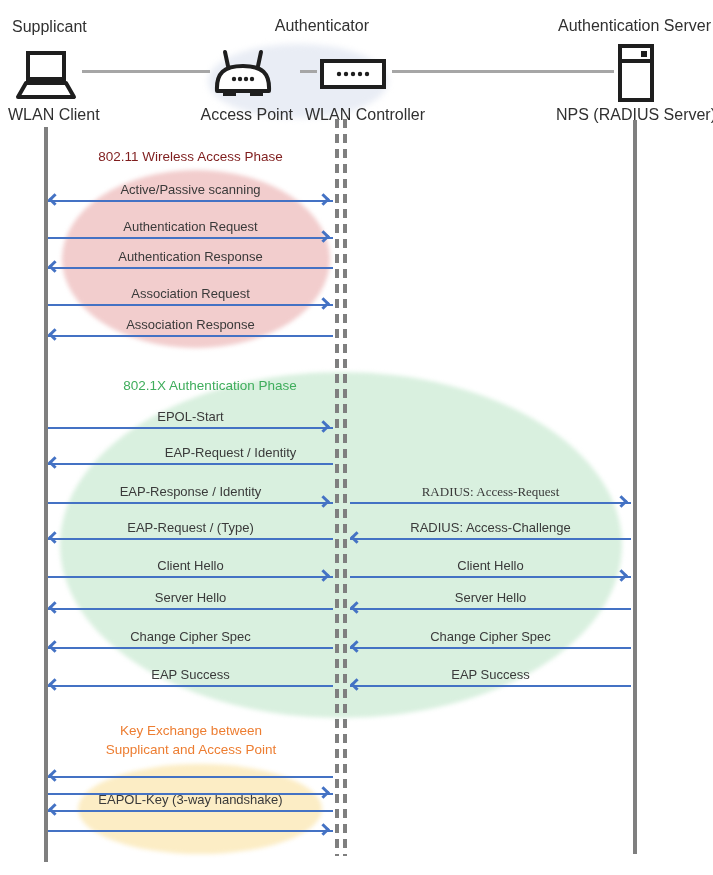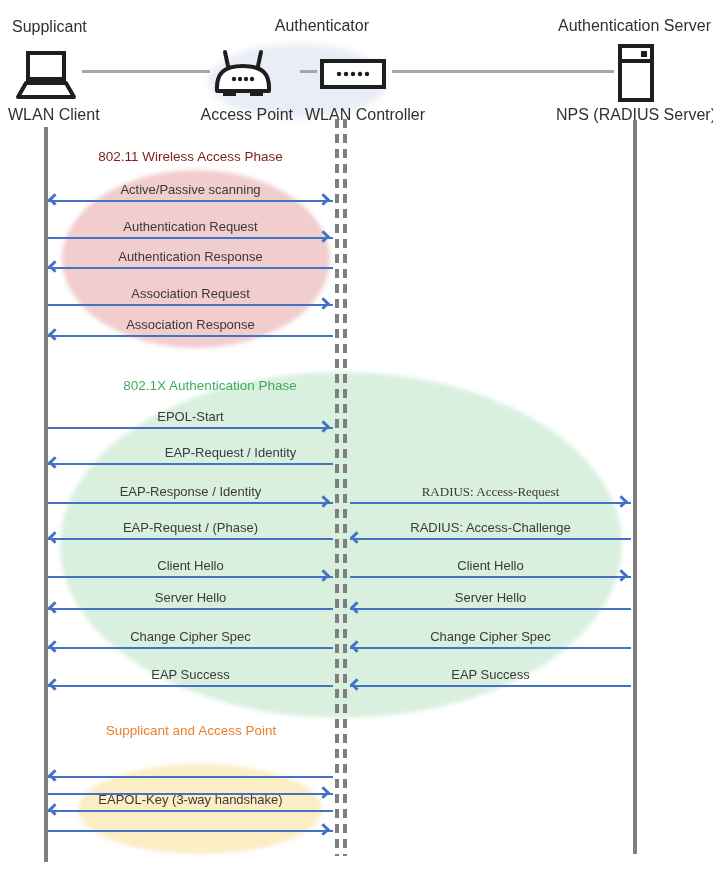--- a/index.html
+++ b/index.html
@@ -109,20 +109,21 @@
   <div class="actor-name centered" id="name-nps">NPS (RADIUS Server)</div>
 
   <div class="lifeline solid" id="ll-supplicant"></div>
   <div class="lifeline dashed" id="ll-auth-a"></div>
   <div class="lifeline dashed" id="ll-auth-b"></div>
   <div class="lifeline solid" id="ll-server"></div>
 
   <div class="phase-title" id="phase1-title" style="color: #7f1d1d;">802.11 Wireless Access Phase</div>
   <div class="phase-title" id="phase2-title" style="color: rgb(63, 173, 92);">802.1X Authentication Phase</div>
   <div class="phase-title" id="phase3-title" style="color: rgb(237, 125, 49);">
+    <div>Key Exchange between</div>
     <div>Supplicant and Access Point</div>
   </div>
 
   <div id="messages-layer">
       <div class="msg-label" style="left: 48px; width: 285px; top: 181px;">Active/Passive scanning</div>
       <div class="msg-line" style="left: 48px; width: 285px; top: 200px;"></div>
       <div class="head r" style="left: 319px; top: 195px;"></div>
       <div class="head l" style="left: 50px; top: 195px;"></div>
       <div class="msg-label" style="left: 48px; width: 285px; top: 218px;">Authentication Request</div>
       <div class="msg-line" style="left: 48px; width: 285px; top: 237px;"></div>
@@ -141,21 +142,21 @@
       <div class="head r" style="left: 319px; top: 422px;"></div>
       <div class="msg-label" style="left: 44px; width: 285px; top: 444px; margin-left: 44px;">EAP-Request / Identity</div>
       <div class="msg-line" style="left: 48px; width: 285px; top: 463px;"></div>
       <div class="head l" style="left: 50px; top: 458px;"></div>
       <div class="msg-label" style="left: 48px; width: 285px; top: 483px;">EAP-Response / Identity</div>
       <div class="msg-line" style="left: 48px; width: 285px; top: 502px;"></div>
       <div class="head r" style="left: 319px; top: 497px;"></div>
       <div class="msg-label" style="left: 350px; width: 281px; top: 483px; font-family: Liberation Serif, serif;">RADIUS: Access-Request</div>
       <div class="msg-line" style="left: 350px; width: 281px; top: 502px;"></div>
       <div class="head r" style="left: 617px; top: 497px;"></div>
-      <div class="msg-label" style="left: 48px; width: 285px; top: 519px;">EAP-Request / (Phase)</div>
+      <div class="msg-label" style="left: 48px; width: 285px; top: 519px;">EAP-Request / (Type)</div>
       <div class="msg-line" style="left: 48px; width: 285px; top: 538px;"></div>
       <div class="head l" style="left: 50px; top: 533px;"></div>
       <div class="msg-label" style="left: 350px; width: 281px; top: 519px;">RADIUS: Access-Challenge</div>
       <div class="msg-line" style="left: 350px; width: 281px; top: 538px;"></div>
       <div class="head l" style="left: 352px; top: 533px;"></div>
       <div class="msg-label" style="left: 48px; width: 285px; top: 557px;">Client Hello</div>
       <div class="msg-line" style="left: 48px; width: 285px; top: 576px;"></div>
       <div class="head r" style="left: 319px; top: 571px;"></div>
       <div class="msg-label" style="left: 350px; width: 281px; top: 557px;">Client Hello</div>
       <div class="msg-line" style="left: 350px; width: 281px; top: 576px;"></div>

